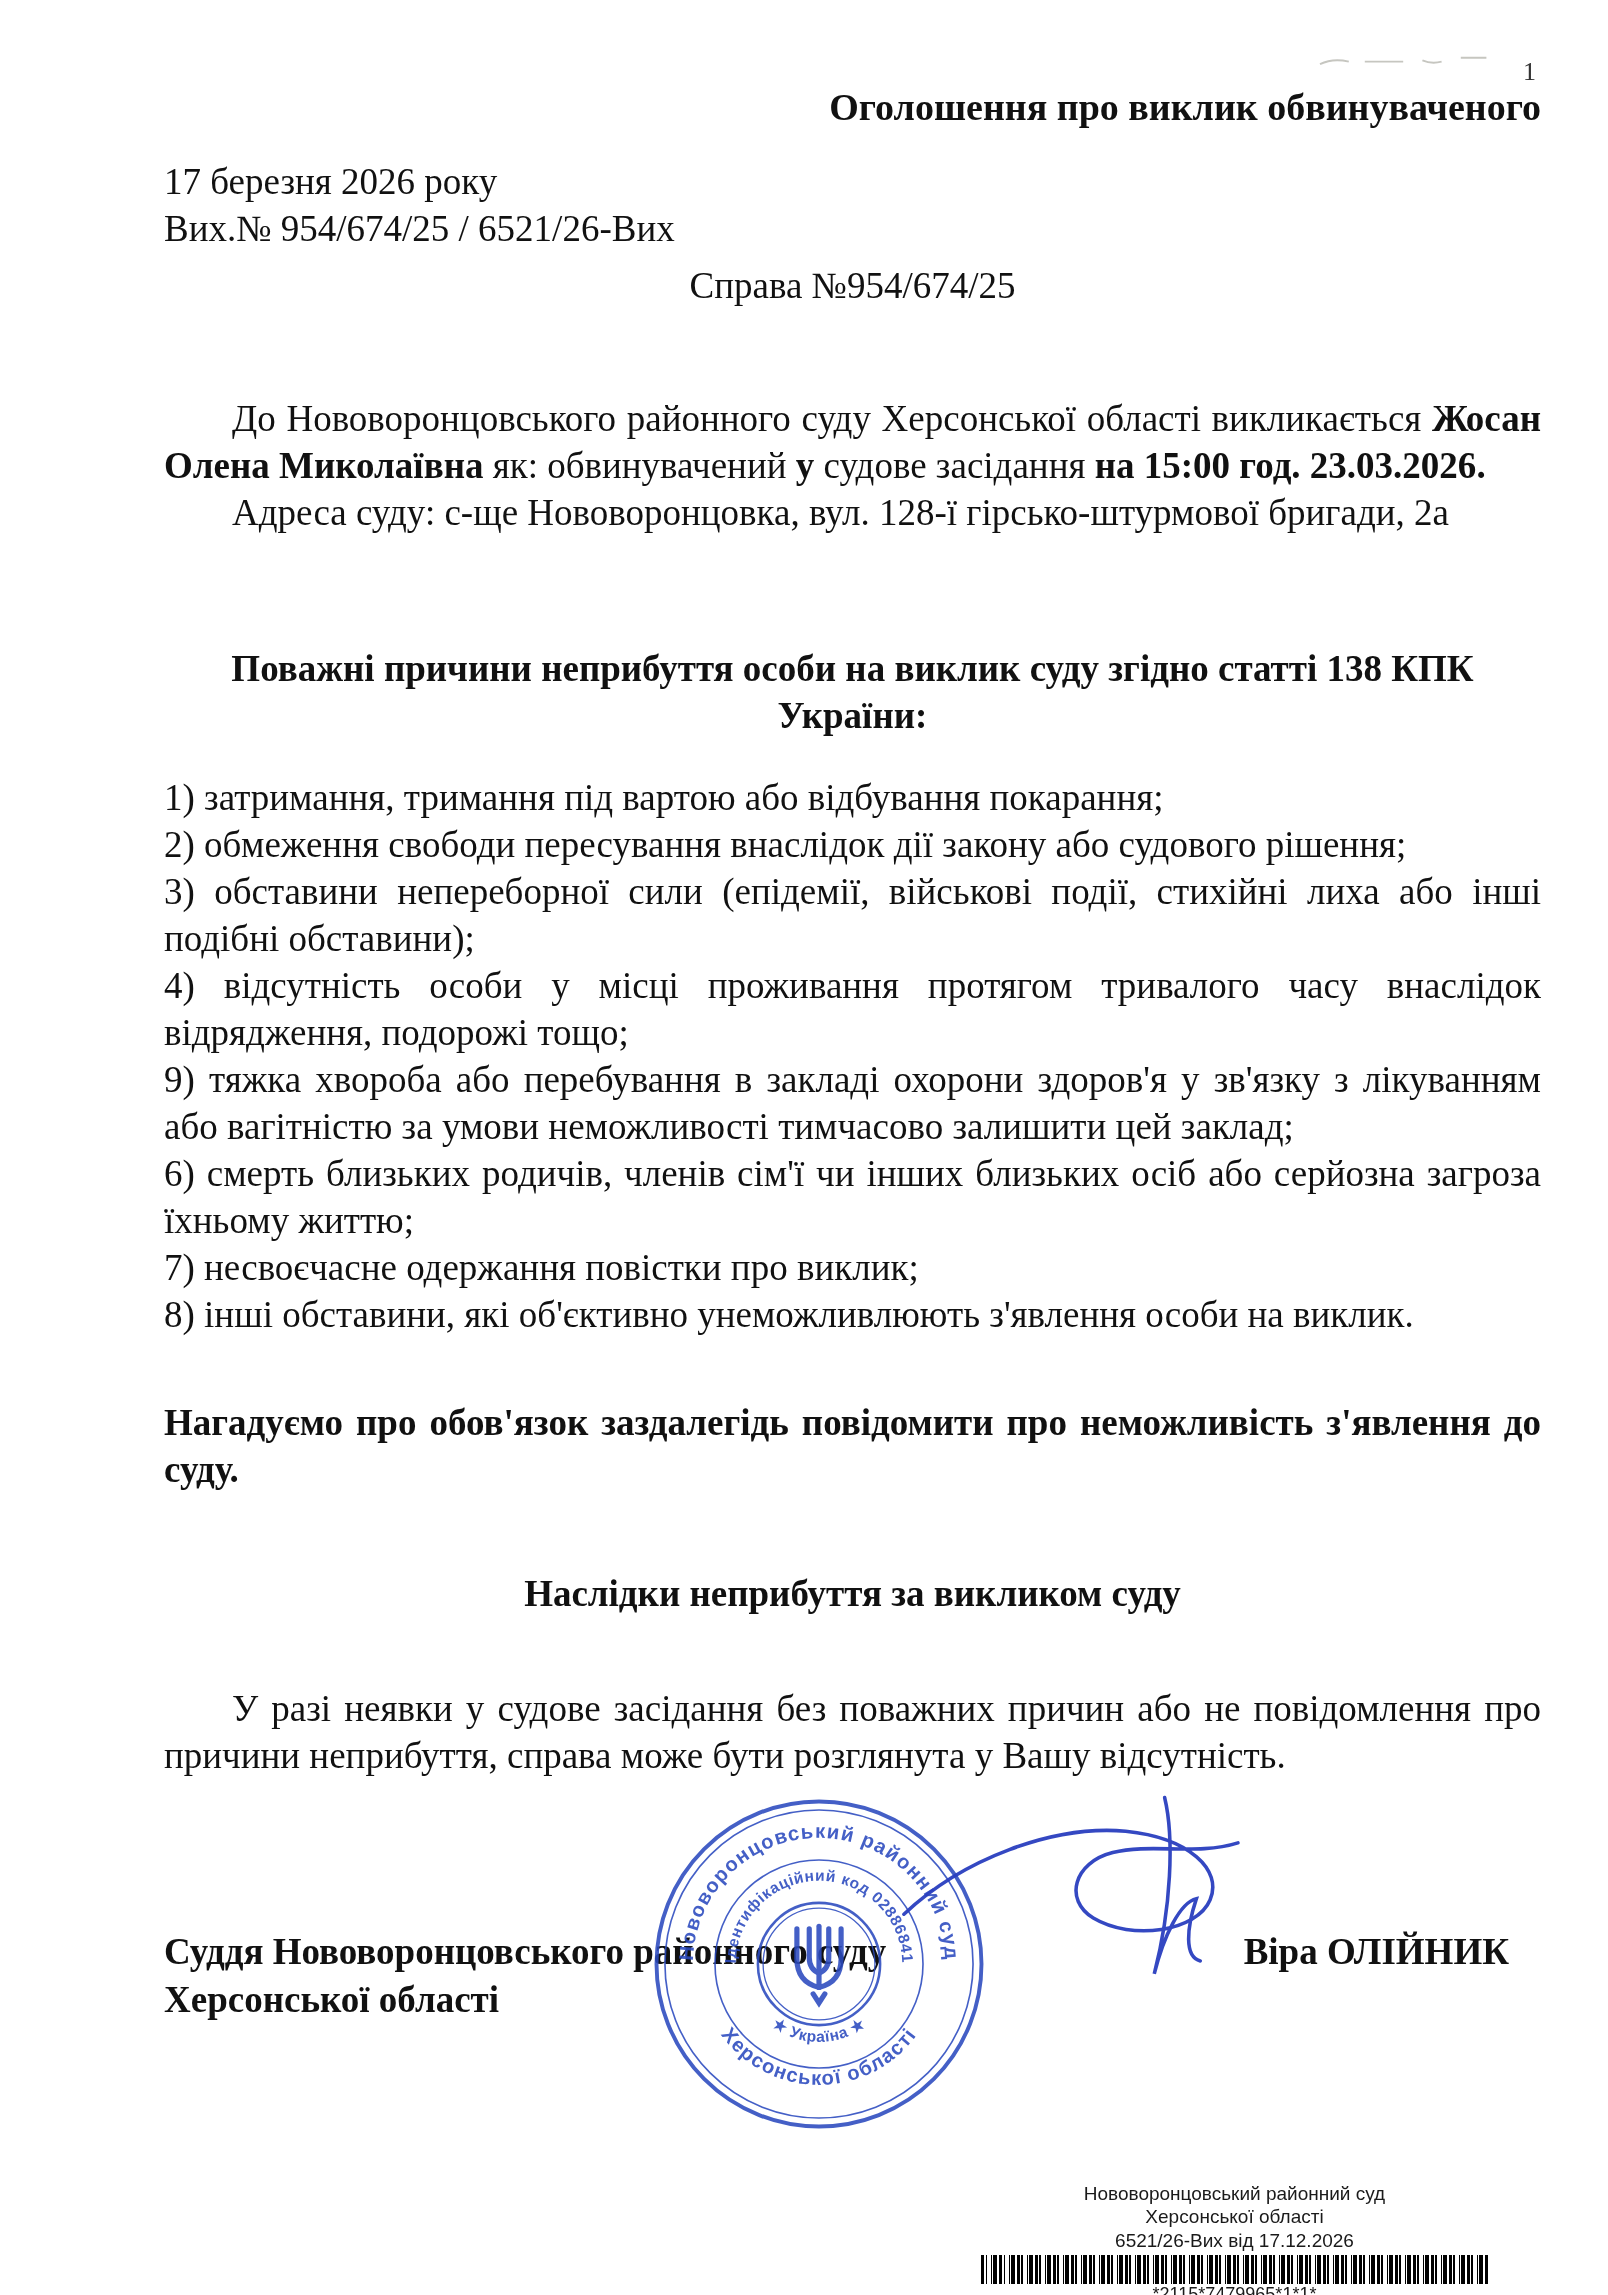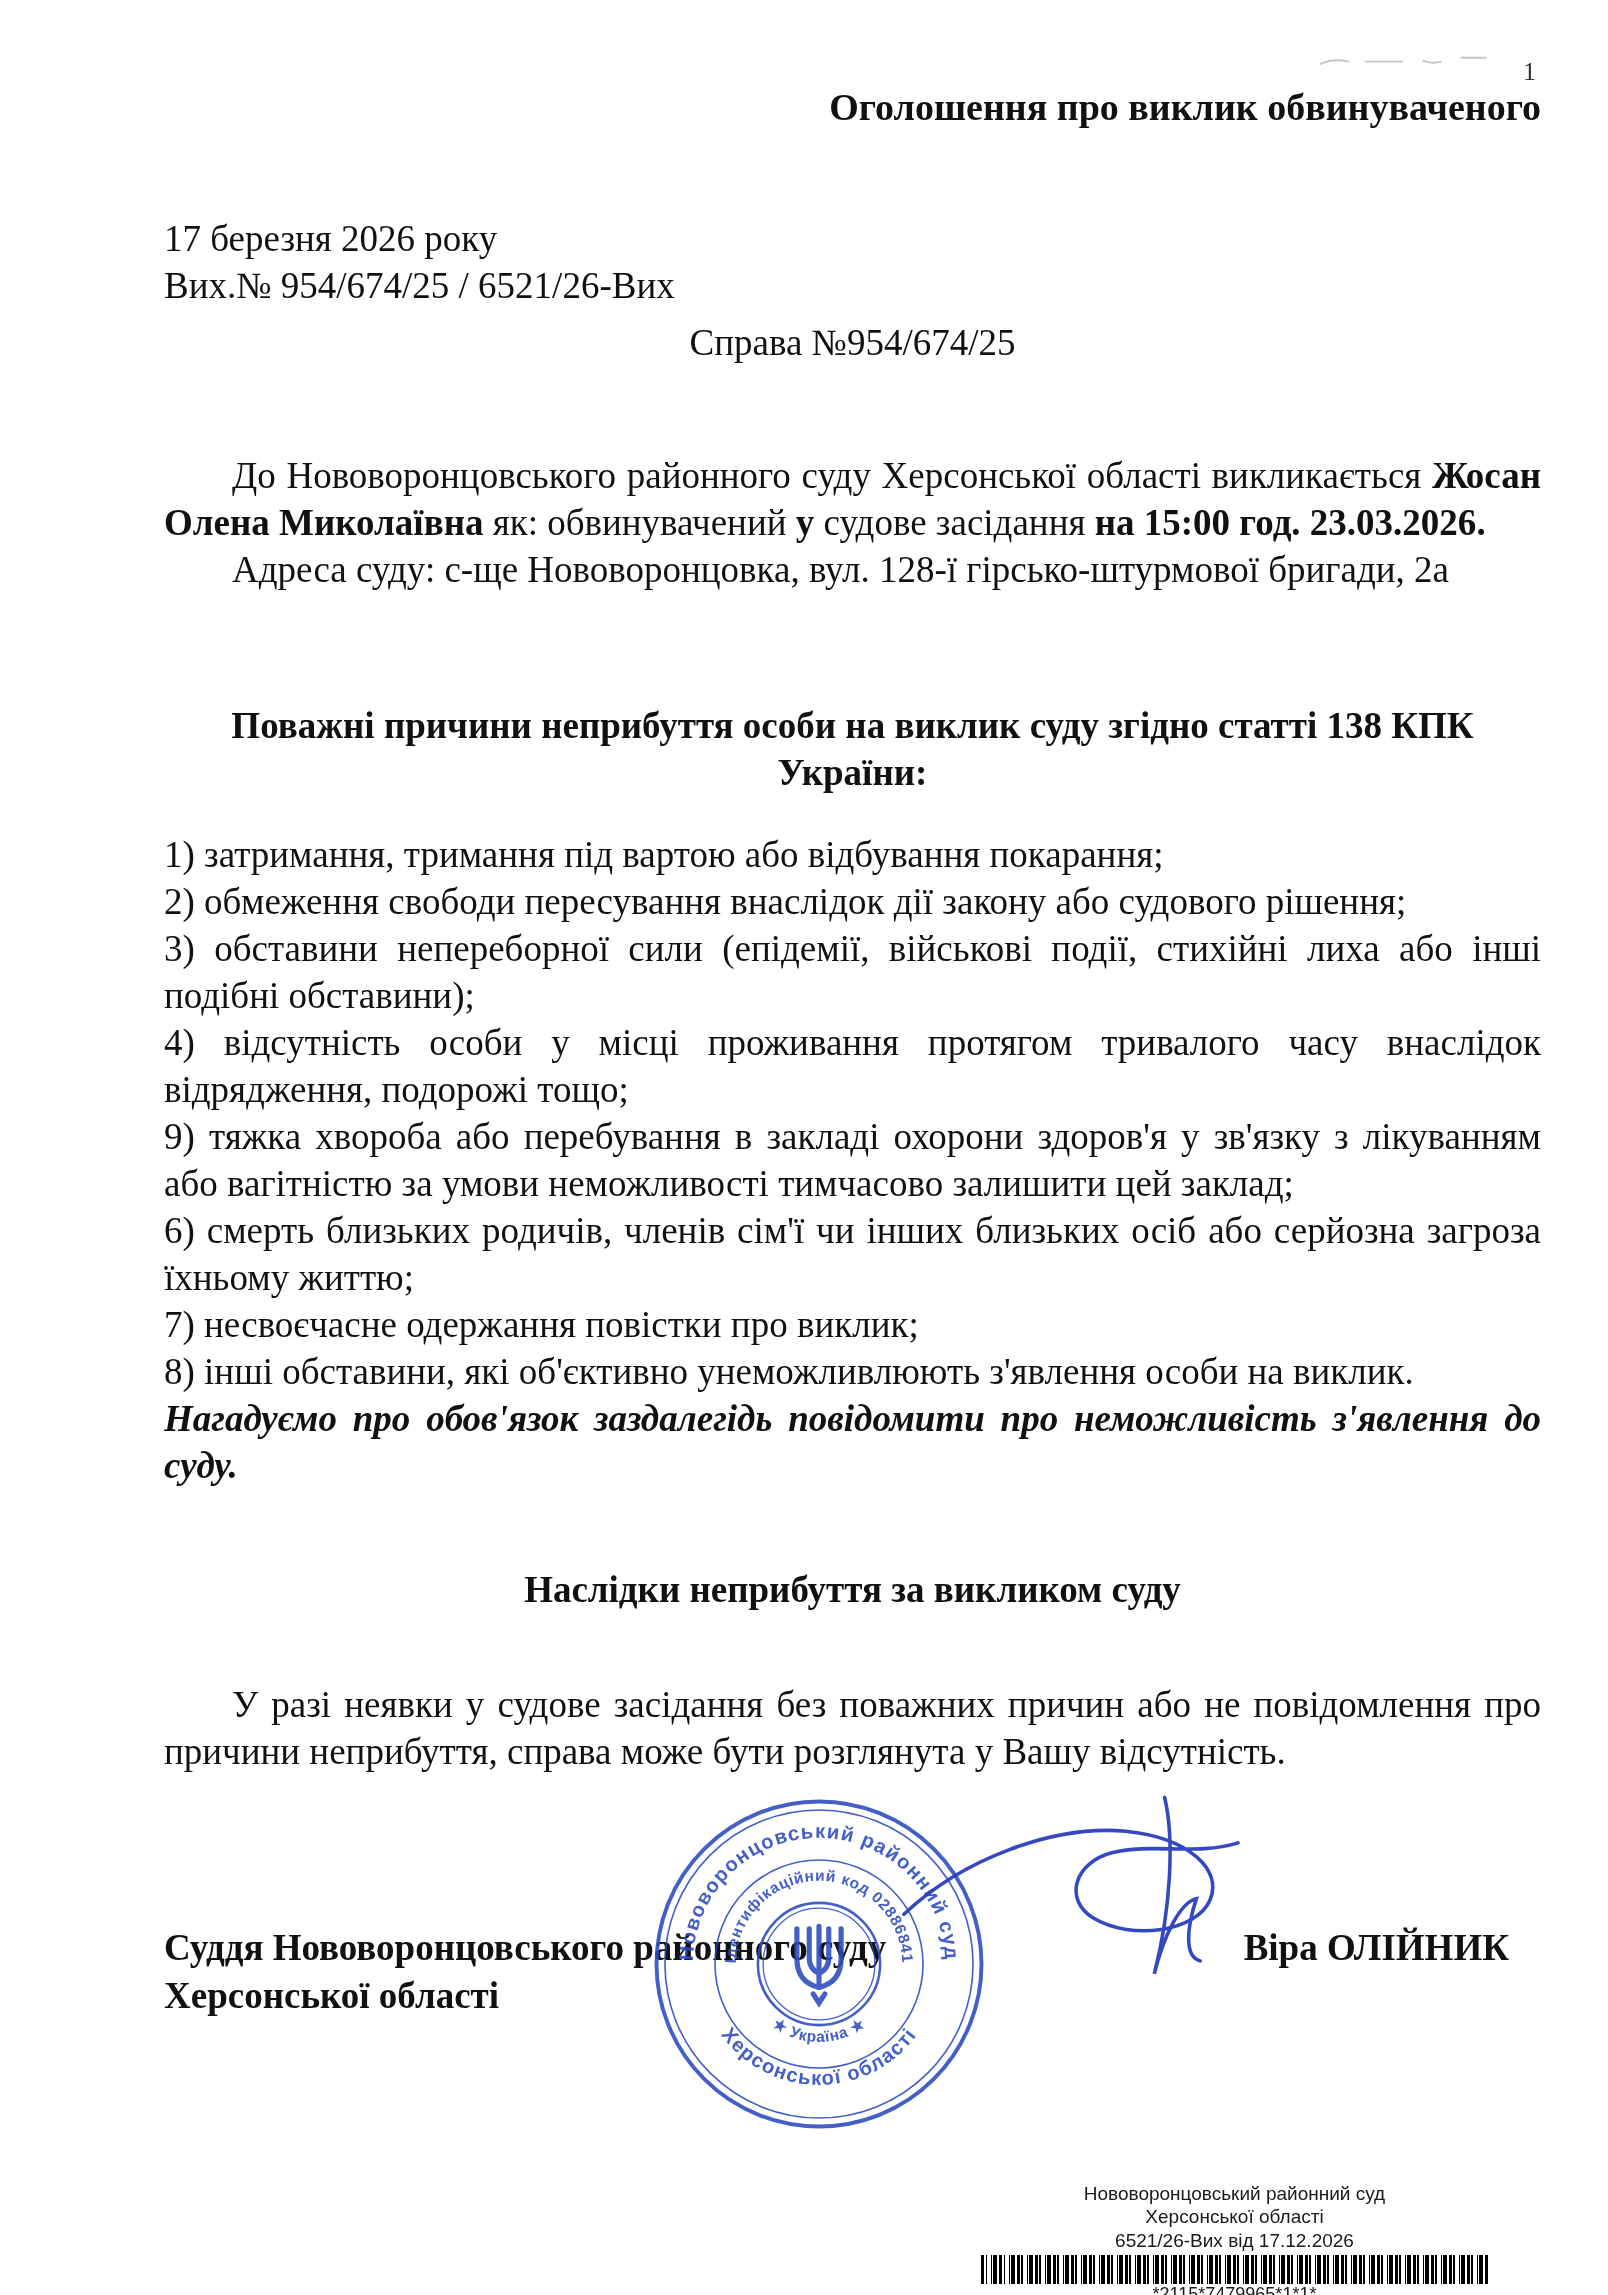--- a/index.html
+++ b/index.html
@@ -31,35 +31,35 @@
     left: 1312px;
   }
   .doc-title {
     margin: 6.5px 0 0 0;
     font-size: 38px;
     font-weight: bold;
     text-align: right;
     line-height: 47px;
   }
   p { margin: 0; font-size: 37px; line-height: 47px; }
-  .meta { margin-top: 84px; }
+  .meta { margin-top: 27px; }
   .case-line { text-align: center; margin-top: 10.4px; }
   .justify { text-align: justify; }
   .indent { text-indent: 68px; }
   .summons { margin-top: 86px; }
   .summons b { font-weight: bold; }
   .reasons-heading {
     margin-top: 109px;
     text-align: center;
     font-weight: bold;
   }
   .reasons-list { margin-top: 35px; }
   .reminder {
-    font-weight: bold;
-    font-style: italic;
+    margin-top: 61px;
+    font-weight: bold;
   }
   .consequences-heading {
     margin-top: 77px;
     text-align: center;
     font-weight: bold;
   }
   .consequences { margin-top: 68px; }
   .sign-row {
     margin-top: 149px;
     display: flex;

